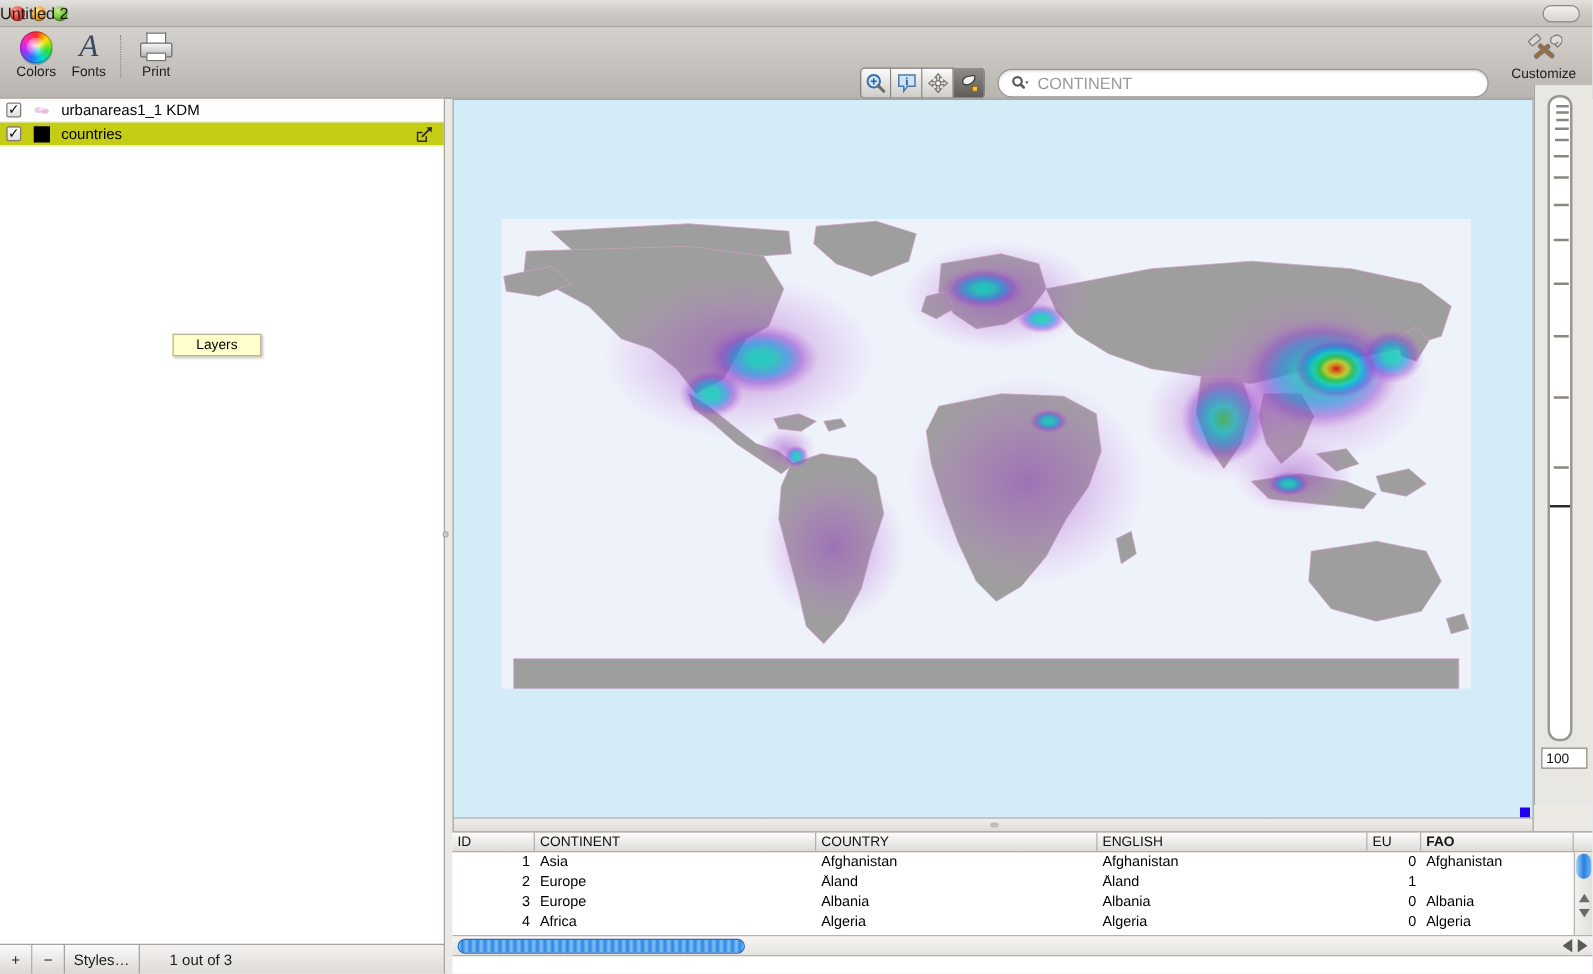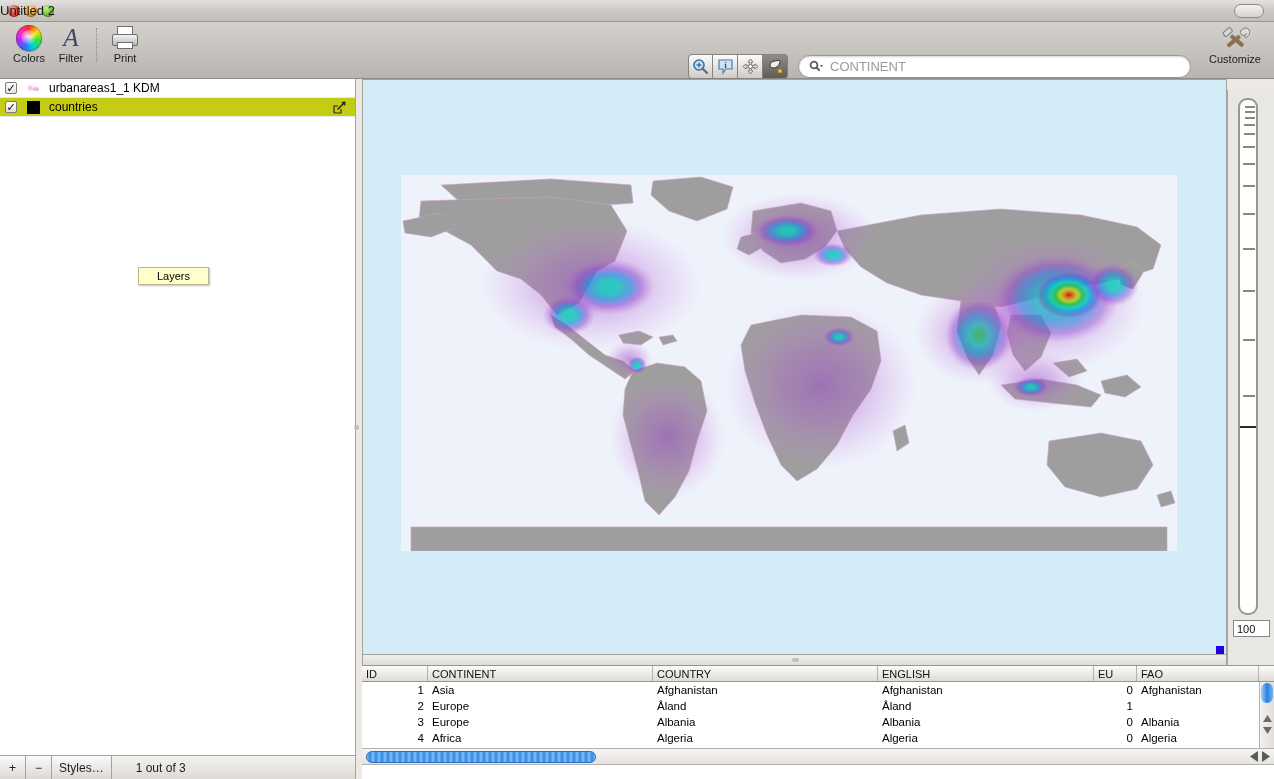--- a/index.html
+++ b/index.html
@@ -168,21 +168,21 @@
     background: linear-gradient(to bottom,#efeeec,#e0ddd8);
     border-left: 1px solid #a6a39e; border-right: 1px solid #a6a39e;
   }
   .map-bottom-grip {
     position: absolute; left: 50%; top: 3px; width: 7px; height: 4px;
     margin-left: -3px; border-radius: 2px; background: #c2bfba;
   }
 
   
   .zoom-panel {
-    position: absolute; left: 1227px; top: 90px; width: 47px; height: 576px;
+    position: absolute; left: 1227px; top: 68px; width: 47px; height: 576px;
     background: #e9e7e3; border-left: 1px solid #a6a39e;
   }
   .zoom-track {
     position: absolute; left: 10px; top: 8px; width: 20px; height: 517px;
     background: #fff; border: 2px solid #9a9792; border-radius: 9px;
     overflow: hidden;
   }
   .ztick { position: absolute; left: 3px; height: 2px; background: #8a8781; }
   .zthumb {
     position: absolute; left: 0; width: 100%; height: 2px; background: #2b2b2b;
@@ -257,21 +257,21 @@
 
 <div class="toolbar">
 
   <div class="tb-item" style="left:2px;">
     <div class="colors-wheel"></div>
     <div class="tb-label">Colors</div>
   </div>
 
   <div class="tb-item" style="left:44px;">
     <div class="fonts-a">A</div>
-    <div class="tb-label">Filter</div>
+    <div class="tb-label">Fonts</div>
   </div>
 
   <div class="tb-sep" style="left:96px;"></div>
 
   <div class="tb-item" style="left:98px;">
     <div class="print-icon">
       <div class="print-paper"></div>
       <div class="print-body"></div>
       <div class="print-out"></div>
     </div>
@@ -505,21 +505,21 @@
   <div class="zoom-value">100</div>
 </div>
 
 <div class="table-area">
   <div class="thead">
     <div class="th" style="width:66px;">ID</div>
     <div class="th" style="width:225px;">CONTINENT</div>
     <div class="th" style="width:225px;">COUNTRY</div>
     <div class="th" style="width:216px;">ENGLISH</div>
     <div class="th" style="width:43px;">EU</div>
-    <div class="th" style="width:122px;">FAO</div>
+    <div class="th" style="width:122px;font-weight:bold;">FAO</div>
   </div>
 
   <div class="tbody">
     <div class="trow">
       <div class="td num" style="width:66px;">1</div>
       <div class="td" style="width:225px;">Asia</div>
       <div class="td" style="width:225px;">Afghanistan</div>
       <div class="td" style="width:216px;">Afghanistan</div>
       <div class="td num" style="width:43px;">0</div>
       <div class="td" style="width:122px;">Afghanistan</div>

